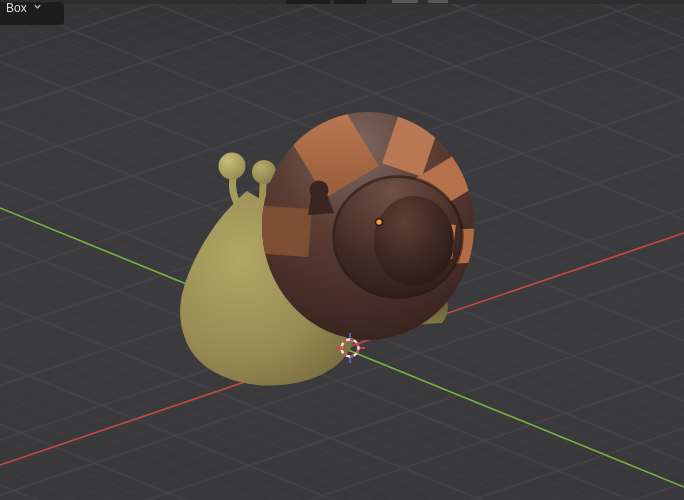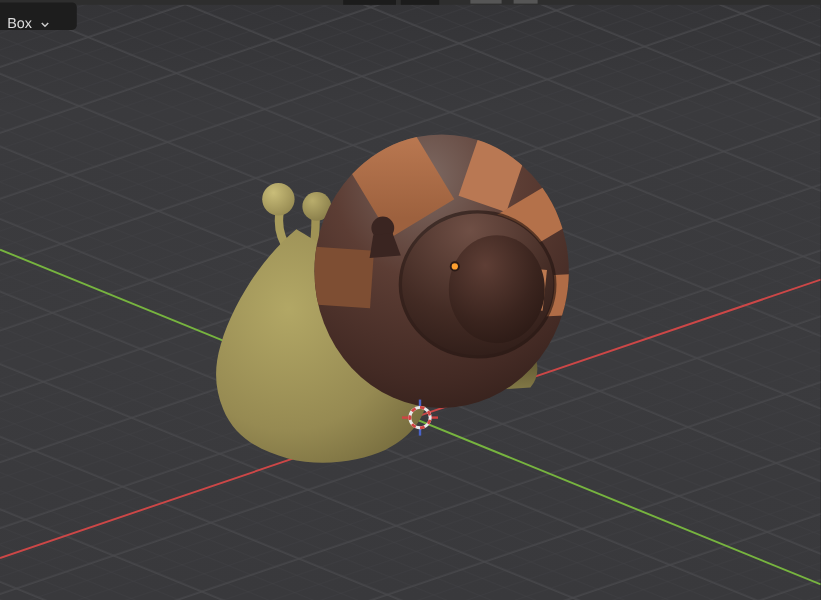--- a/index.html
+++ b/index.html
@@ -5,21 +5,21 @@
   html,body{margin:0;padding:0;background:#222;}
   #stage{position:relative;width:684px;height:500px;overflow:hidden;
          font-family:"Liberation Sans",sans-serif;
          background:linear-gradient(180deg,#343437 0%,#3a3a3d 18%,#3b3b3e 60%,#39393c 100%);}
   #scene{position:absolute;left:0;top:0;}
   
   .topstrip{position:absolute;left:0;top:0;width:684px;height:4px;background:#2e2e2e;}
   .topstrip .seg{position:absolute;top:0;height:4px;}
   
   .tool-btn{position:absolute;left:0;top:2px;width:64px;height:23px;background:#1d1d1d;
-            border-radius:0 4px 4px 0;display:flex;align-items:flex-end;gap:6px;
+            border-radius:0 4px 4px 0;display:flex;align-items:flex-start;gap:6px;
             padding:0 6px;box-sizing:border-box;cursor:default;}
   .tool-btn span.lbl{color:#dcdcdc;font-size:12px;line-height:1;}
   .chev{width:9px;height:9px;display:inline-block;}
 </style>
 </head>
 <body>
 
 <div id="stage">
 
   <svg id="scene" width="684" height="500" viewBox="0 0 684 500">

